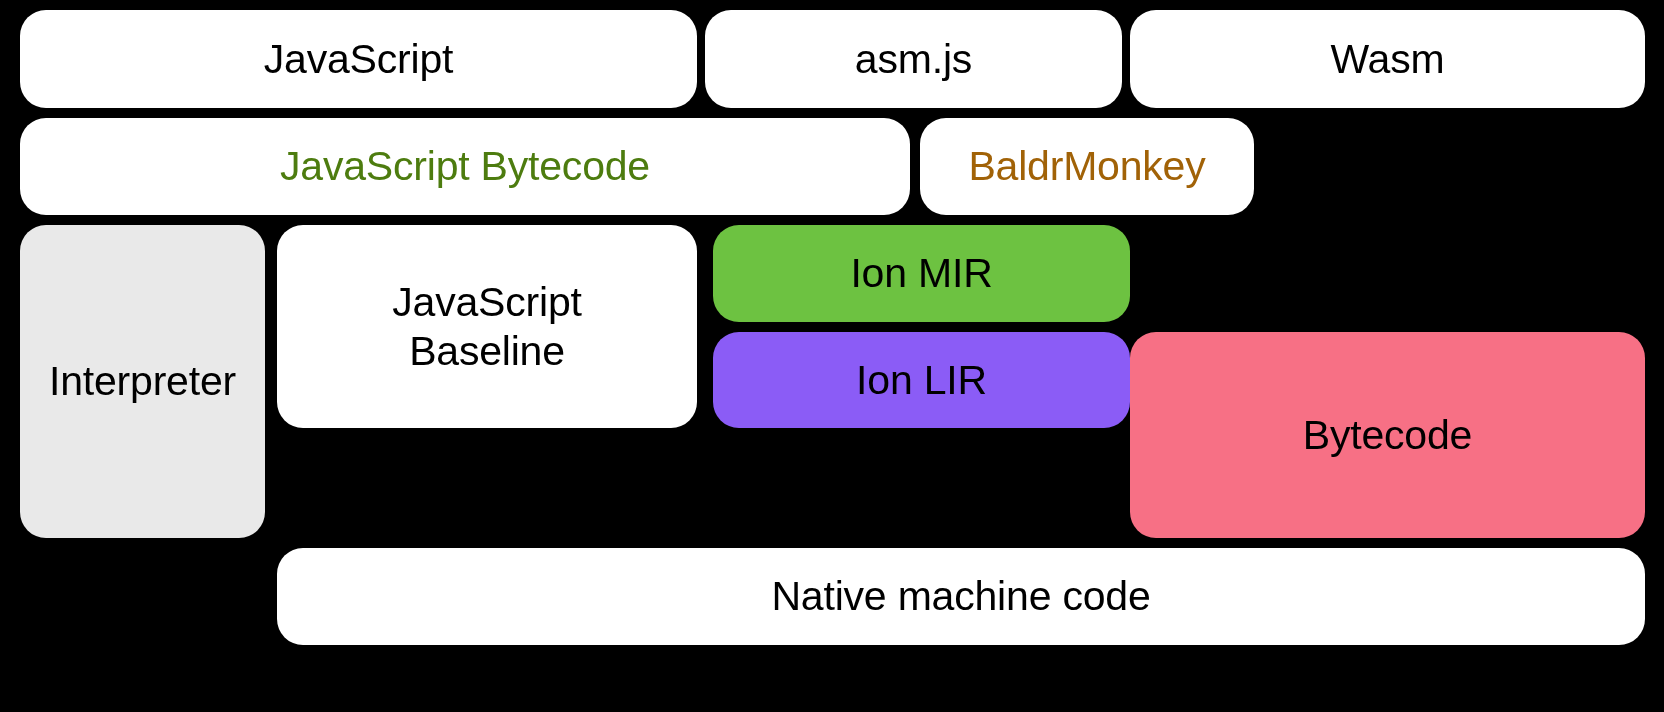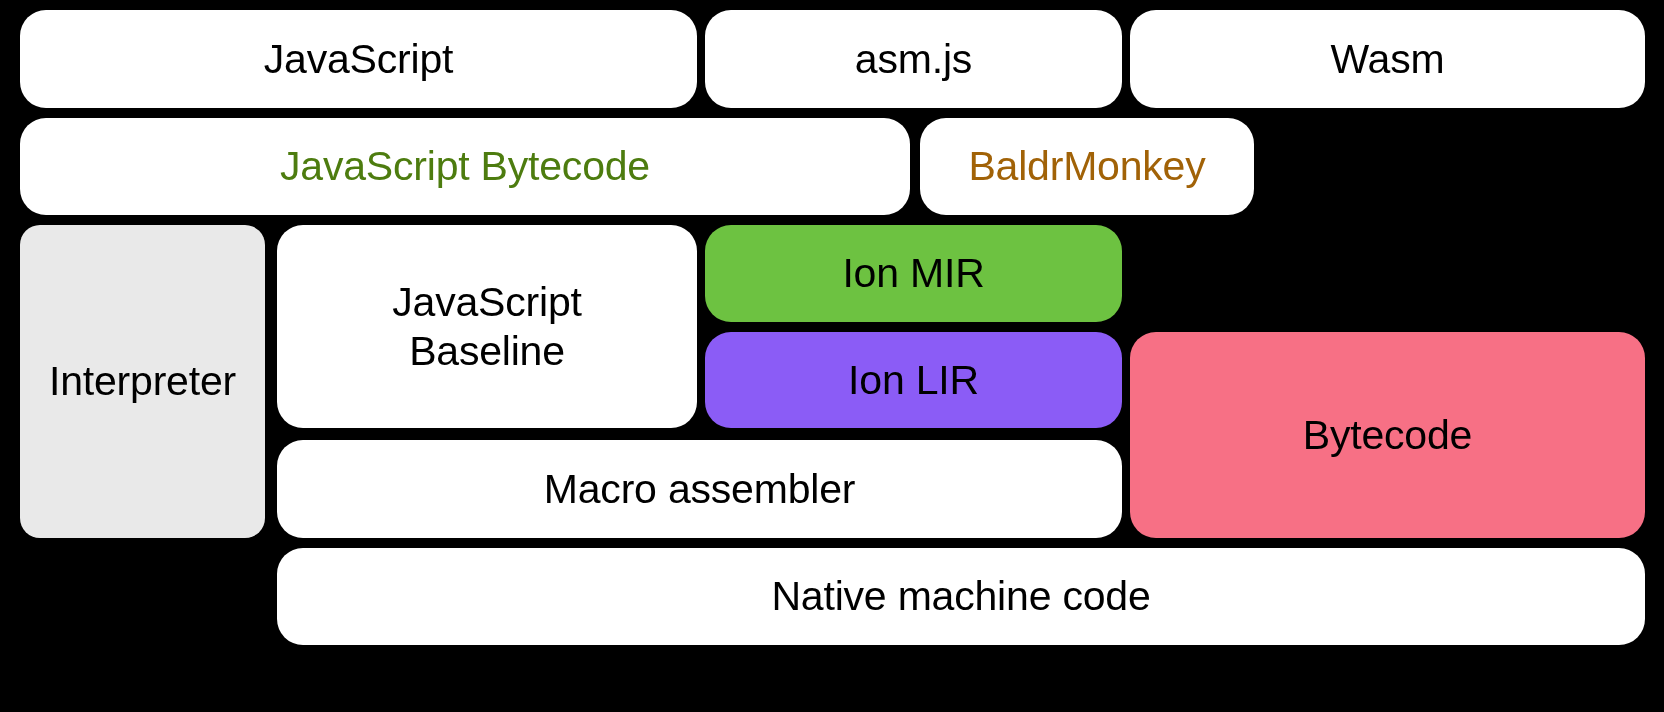--- a/index.html
+++ b/index.html
@@ -28,34 +28,33 @@
     border-radius: 26px;
     color: #000000;
     font-size: 41px;
     line-height: 1.18;
     font-weight: 400;
     letter-spacing: -0.2px;
     white-space: pre-line;
     padding: 2px 0;
   }
   .fill-white  { background: #FFFFFF; }
-  .fill-gray   { background: #E9E9E9; border-radius: 20px; }
-  .fill-green  { background: #6DC241; }
+  .fill-gray   { background: #E9E9E9; }
+  .fill-green  { background: #6DC241; margin-left: 8px; }
   .fill-pink   { background: #F77085; }
 </style>
 </head>
 <body>
 
 <div id="diagram" style="width: 1664px; height: 712px; background: rgb(0, 0, 0);">
     <div class="box fill-white" style="left: 20px; top: 10px; width: 677px; height: 98px; background: rgb(255, 255, 255); color: rgb(0, 0, 0);">JavaScript</div>
     <div class="box fill-white" style="left: 705px; top: 10px; width: 417px; height: 98px; background: rgb(255, 255, 255); color: rgb(0, 0, 0);">asm.js</div>
     <div class="box fill-white" style="left: 1130px; top: 10px; width: 515px; height: 98px; background: rgb(255, 255, 255); color: rgb(0, 0, 0);">Wasm</div>
     <div class="box fill-white" style="left: 20px; top: 118px; width: 890px; height: 97px; background: rgb(255, 255, 255); color: #4d7c0f;">JavaScript Bytecode</div>
     <div class="box fill-white" style="left: 920px; top: 118px; width: 334px; height: 97px; background: rgb(255, 255, 255); color: #a16207;">BaldrMonkey</div>
     <div class="box fill-gray" style="left: 20px; top: 225px; width: 245px; height: 313px; background: rgb(233, 233, 233); color: rgb(0, 0, 0);">Interpreter</div>
     <div class="box fill-white" style="left: 277px; top: 225px; width: 420px; height: 203px; background: rgb(255, 255, 255); color: rgb(0, 0, 0);">JavaScript
 Baseline</div>
     <div class="box fill-green" style="left: 705px; top: 225px; width: 417px; height: 97px; background: rgb(109, 194, 65); color: rgb(0, 0, 0);">Ion MIR</div>
     <div class="box fill-green" style="left: 705px; top: 332px; width: 417px; height: 96px; background: #8b5cf6; color: rgb(0, 0, 0);">Ion LIR</div>
     <div class="box fill-pink" style="left: 1130px; top: 332px; width: 515px; height: 206px; background: rgb(247, 112, 133); color: rgb(0, 0, 0);">Bytecode</div>
-    <div class="box fill-white" style="left: 277px; top: 440px; width: 845px; height: 98px; background: rgb(255, 255, 255); color: rgb(0, 0, 0);">Macro assembler</div>
     <div class="box fill-white" style="left: 277px; top: 548px; width: 1368px; height: 97px; background: rgb(255, 255, 255); color: rgb(0, 0, 0);">Native machine code</div>
   </div>
 
 </body></html>

